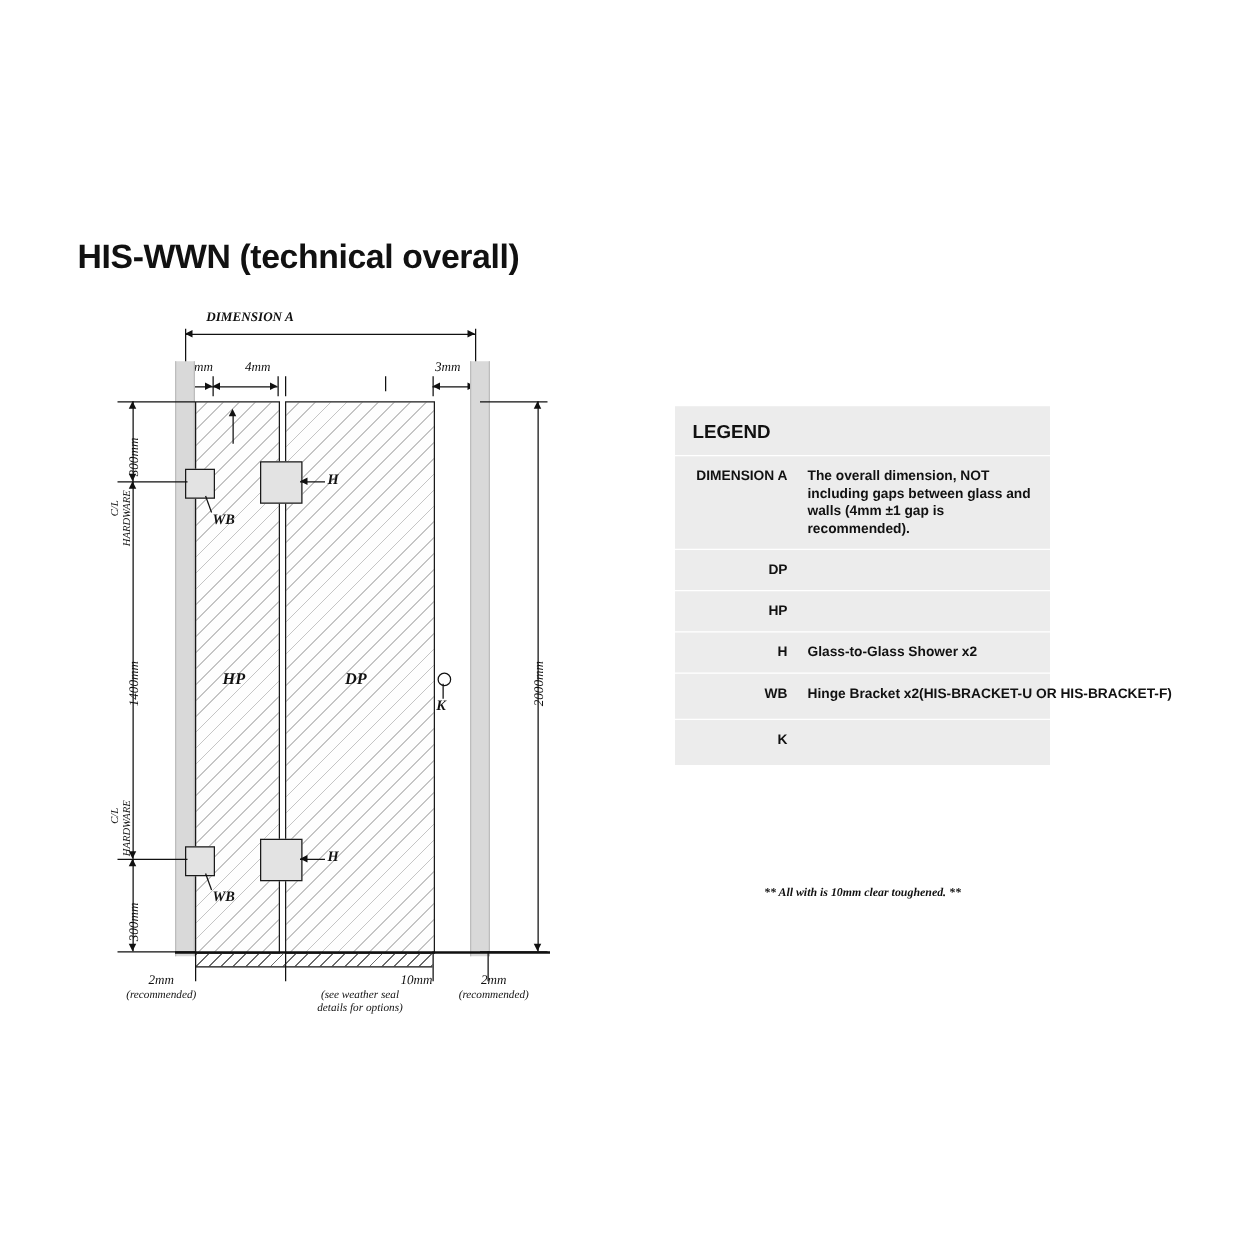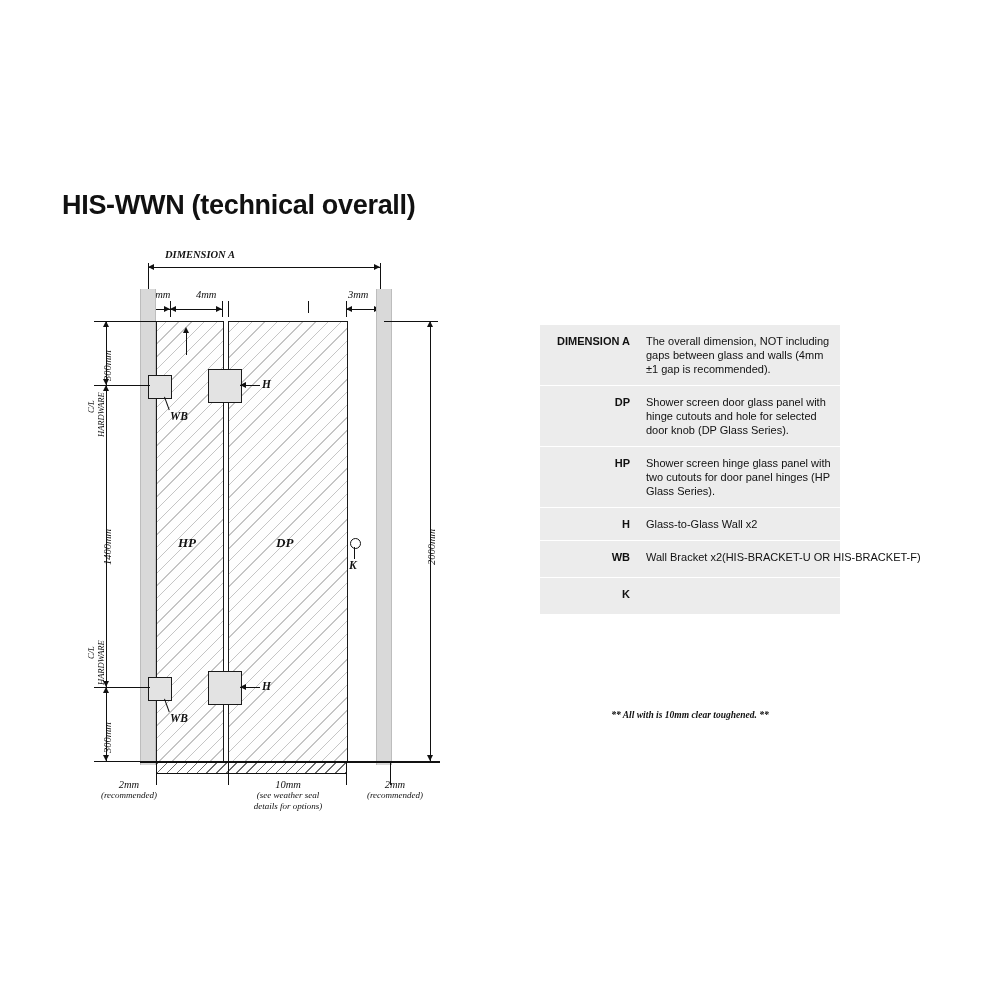--- a/index.html
+++ b/index.html
@@ -200,20 +200,21 @@
     color: #111;
     line-height: 14px;
   }
   .legend-val {
     flex: 1;
     padding: 9px 6px 9px 8px;
     font-size: 11px;
     line-height: 14px;
     color: #111;
     white-space: pre-line;
+    font-weight: bold;
   }
   .legend-val.wide { white-space: nowrap; }
   .legend-row.tall-gap { min-height: 36px; }
   #legend-footnote {
     position: absolute;
     left: 540px;
     top: 710px;
     width: 300px;
     text-align: center;
     font-family: "Liberation Serif", serif;
@@ -332,57 +333,56 @@
   <div class="line vline" style="left:168px; top:516px; height:24px;"></div>
   <div class="line vline" style="left:286px; top:516px; height:24px;"></div>
   <div class="line vline" style="left:330px; top:516px; height:24px;"></div>
 
   <div class="note" style="left:14px; top:534px; width:110px;">
     <span class="dimtext" style="position:static; display:block; font-size:10.5px;">2mm</span>
     <span>(recommended)</span>
   </div>
 
   <div class="note" style="left:170px; top:534px; width:116px;">
-    <span class="dimtext" style="position:static; display:block; font-size:10.5px;">10mm</span>
+    <span class="dimtext" style="position:static; display:block; font-size:10.5px;text-align:right;">10mm</span>
     <span style="white-space:pre-line;">(see weather seal
 details for options)</span>
   </div>
 
   <div class="note" style="left:280px; top:534px; width:110px;">
     <span class="dimtext" style="position:static; display:block; font-size:10.5px;">2mm</span>
     <span>(recommended)</span>
   </div>
 
 </div>
 
 <div id="legend">
+  <div class="legend-title">LEGEND</div>
 
   <div class="legend-row">
     <div class="legend-key">DIMENSION A</div>
     <div class="legend-val">The overall dimension, NOT including gaps between glass and walls (4mm ±1 gap is recommended).</div>
   </div>
 
   <div class="legend-row">
     <div class="legend-key">DP</div>
-    <div class="legend-val">Shower screen door glass panel with hinge cutouts and hole for selected door knob (DP Glass Series).</div>
   </div>
 
   <div class="legend-row">
     <div class="legend-key">HP</div>
-    <div class="legend-val">Shower screen hinge glass panel with two cutouts for door panel hinges (HP Glass Series).</div>
   </div>
 
   <div class="legend-row">
     <div class="legend-key">H</div>
-    <div class="legend-val">Glass-to-Glass Wall x2</div>
+    <div class="legend-val">Glass-to-Glass Shower x2</div>
   </div>
 
   <div class="legend-row tall-gap">
     <div class="legend-key">WB</div>
-    <div class="legend-val wide">Wall Bracket x2(HIS-BRACKET-U OR HIS-BRACKET-F)</div>
+    <div class="legend-val wide">Hinge Bracket x2(HIS-BRACKET-U OR HIS-BRACKET-F)</div>
   </div>
 
   <div class="legend-row tall-gap">
     <div class="legend-key">K</div>
   </div>
 </div>
 
 <div id="legend-footnote">** All with is 10mm clear toughened. **</div>
 
 </body></html>

